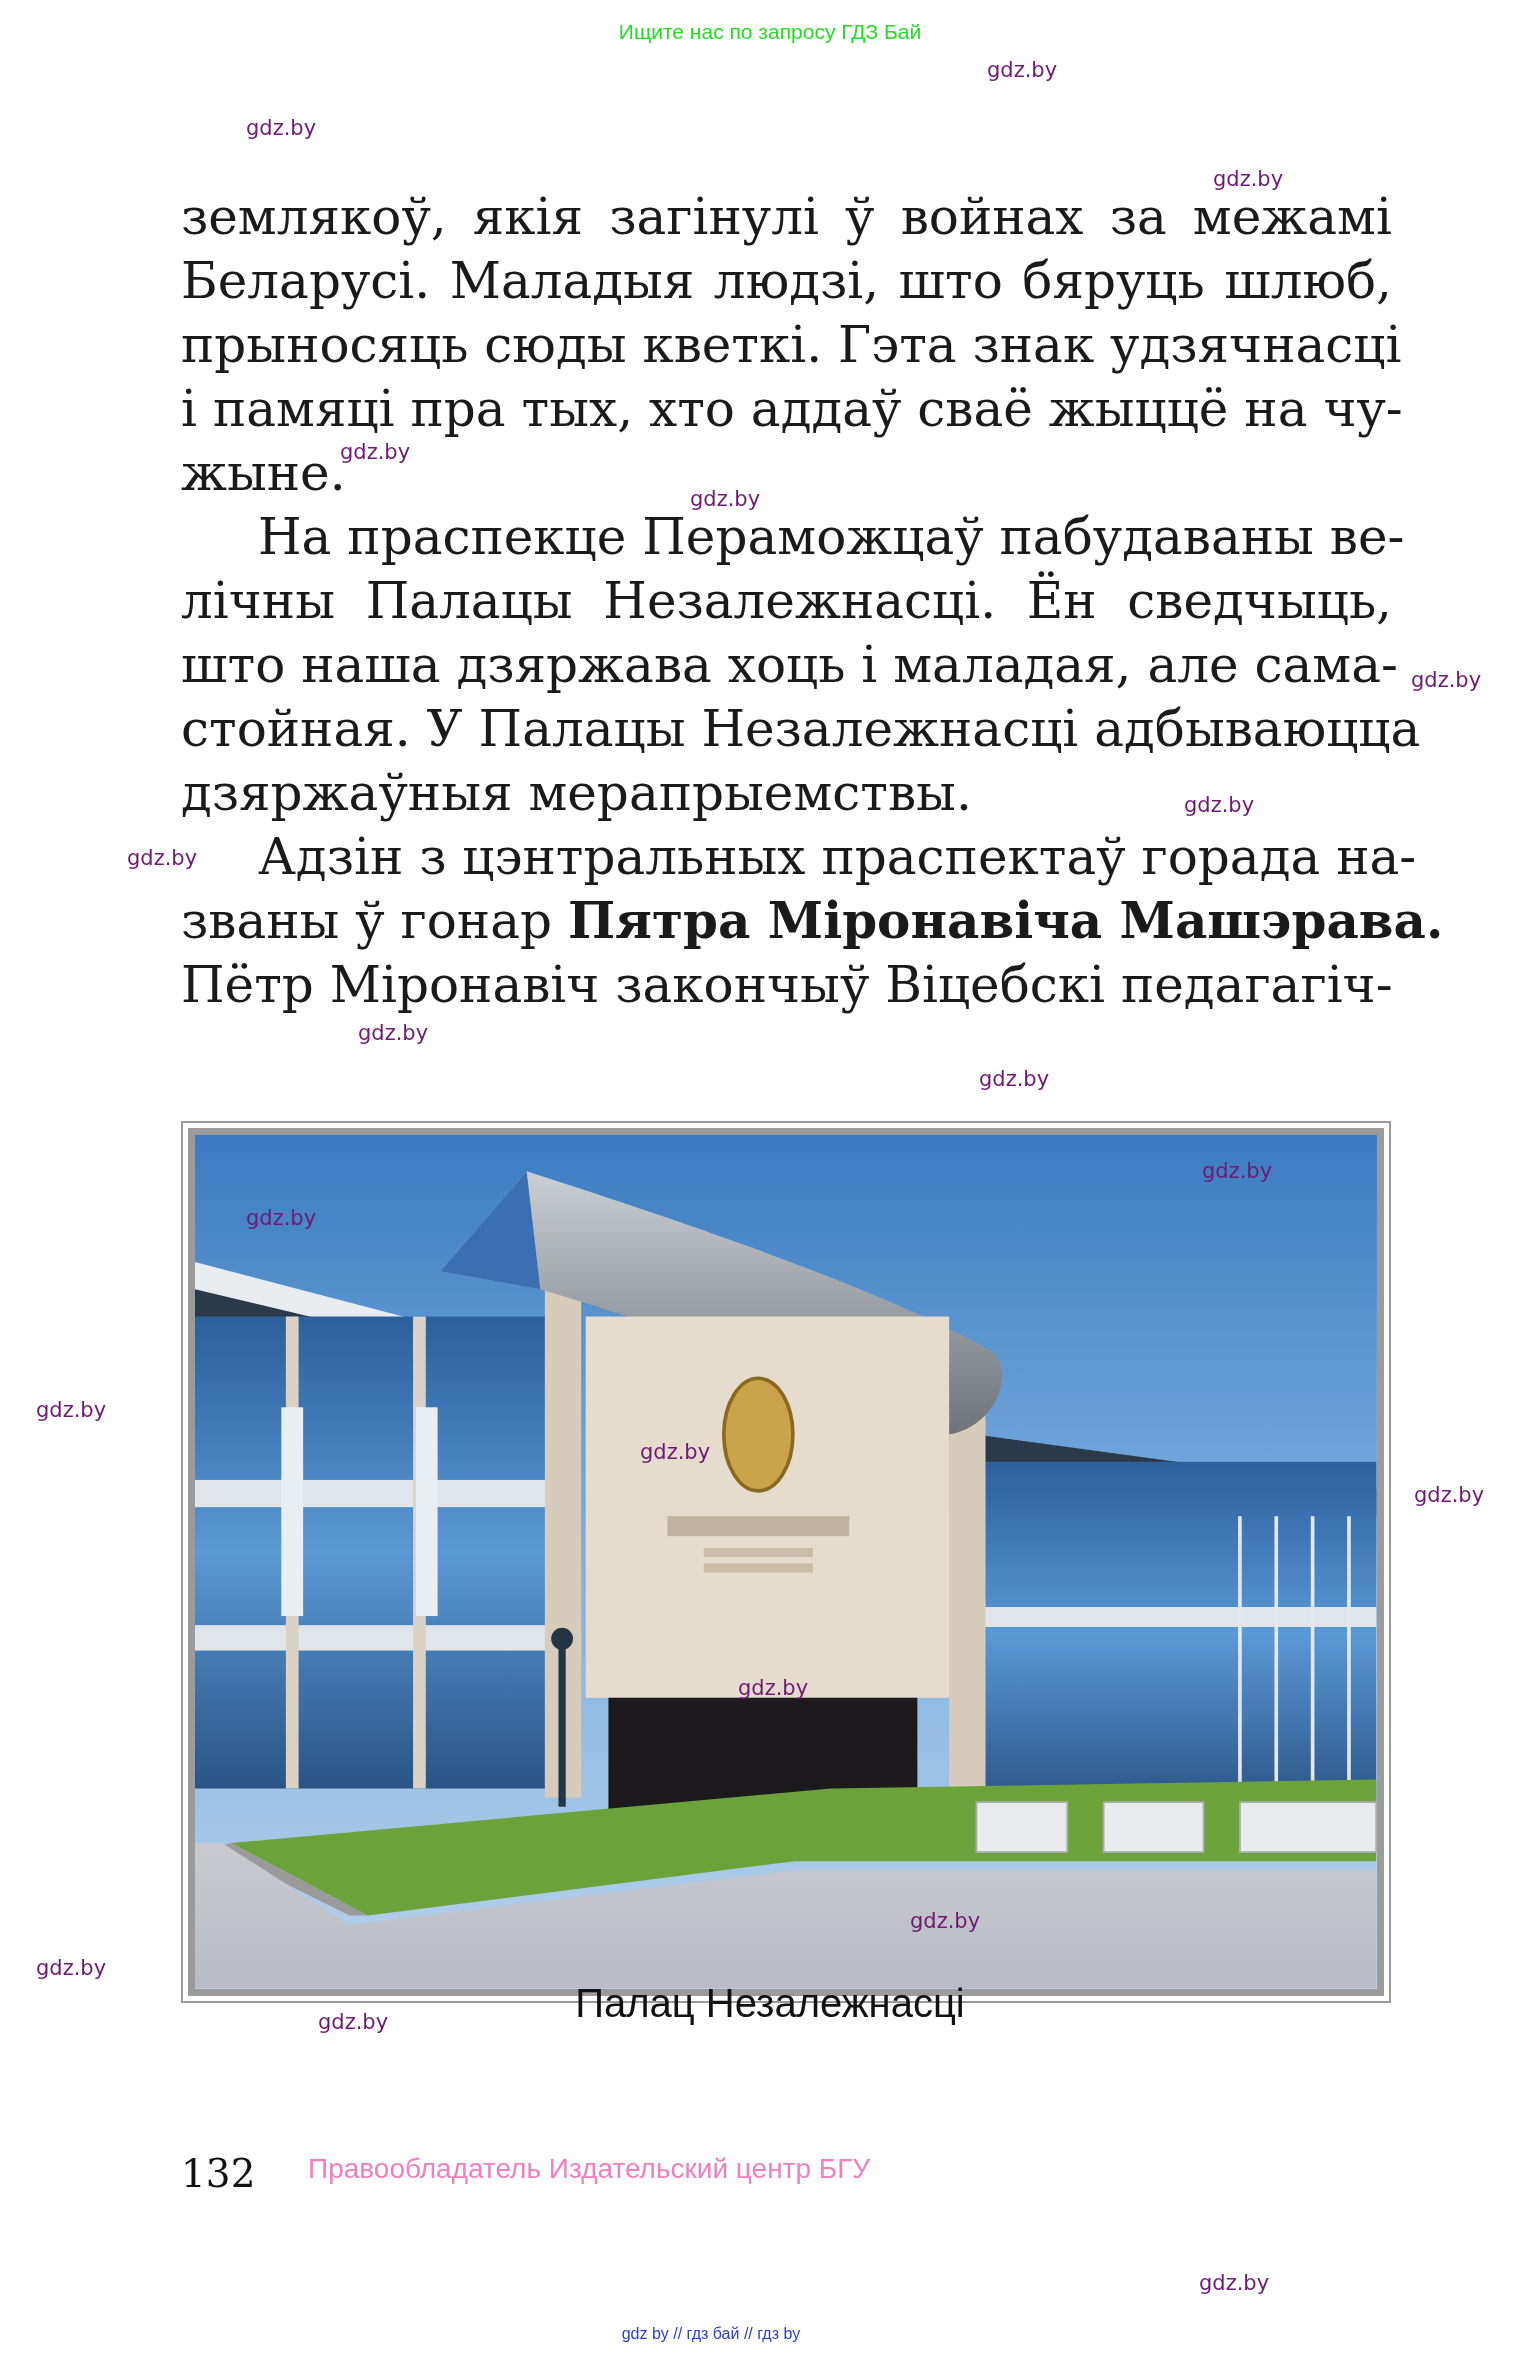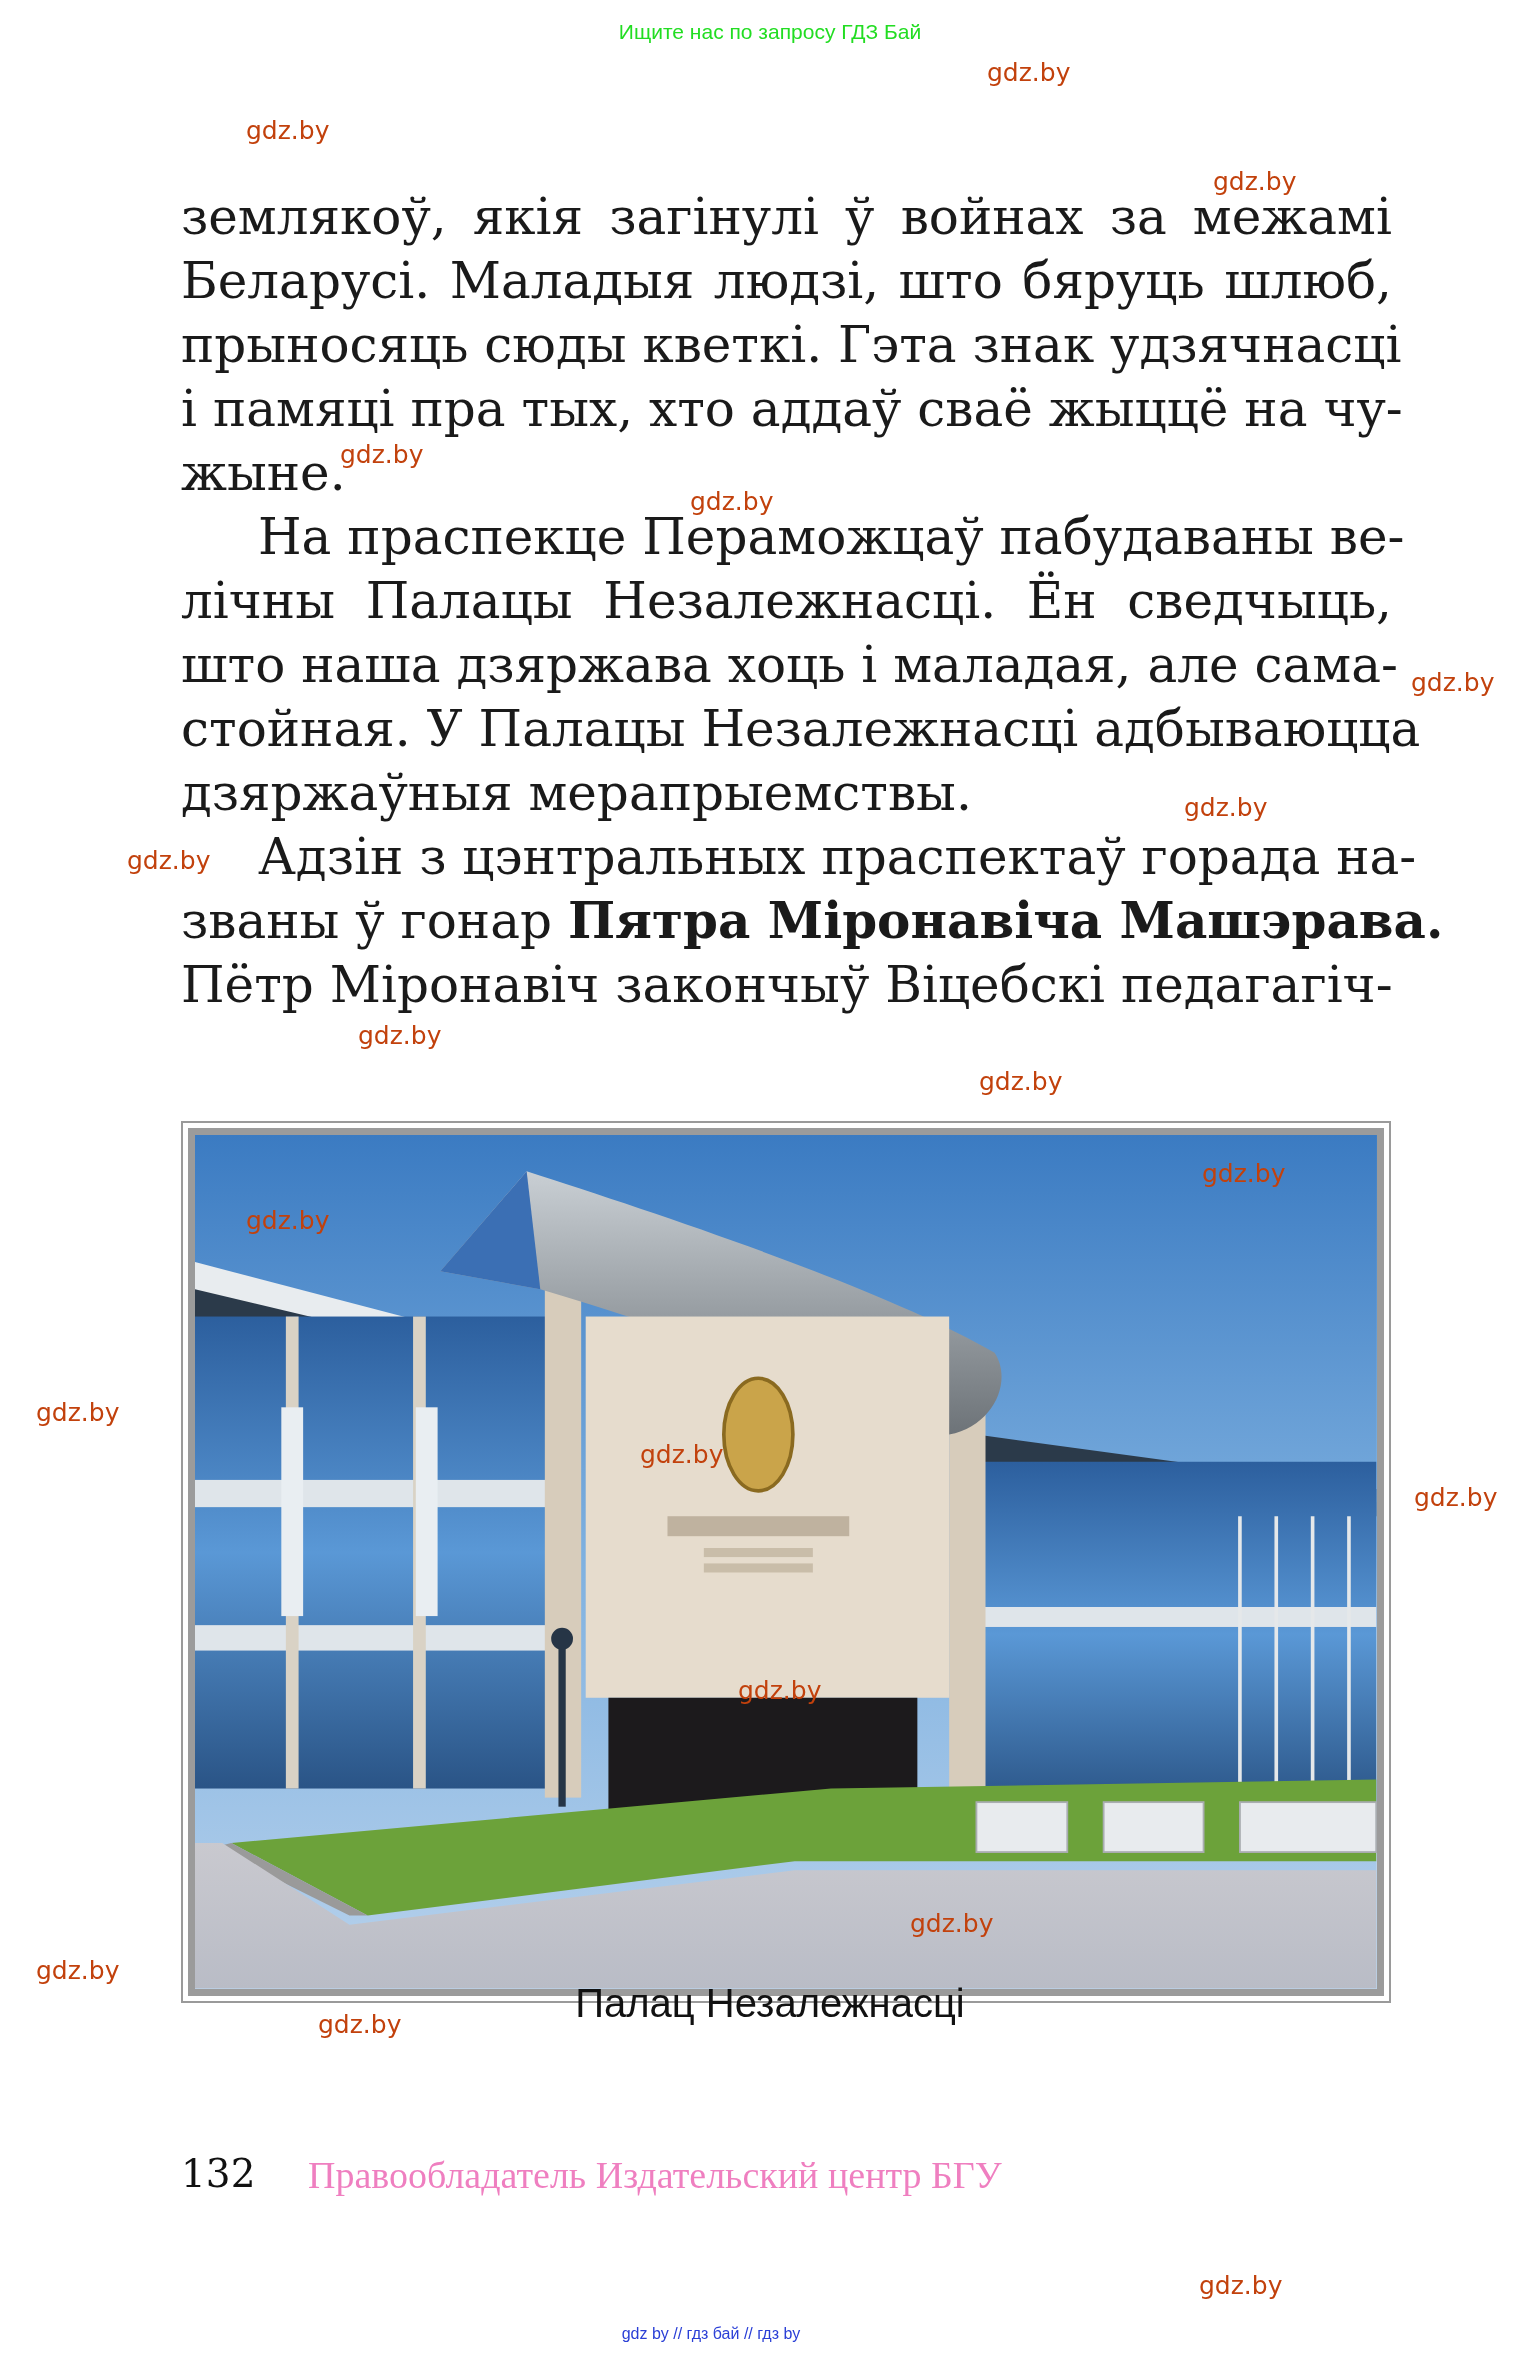--- a/index.html
+++ b/index.html
@@ -3,21 +3,21 @@
 <meta charset="utf-8">
 <style>
   html, body { margin: 0; padding: 0; background: #ffffff; }
   body { width: 1540px; height: 2377px; position: relative; overflow: hidden; }
   .abs { position: absolute; }
   .header-banner {
     left: 0; width: 1540px; top: 20px; text-align: center;
     font-family: "Liberation Sans", sans-serif; font-size: 21px; color: #22dd22;
   }
   .wm {
-    font-family: "DejaVu Sans", sans-serif; font-size: 25px; color: #c2410c;
+    font-family: "DejaVu Sans", sans-serif; font-size: 21px; color: #701a75;
     white-space: nowrap;
   }
   .body-text {
     left: 181px; width: 1211px; top: 185px;
     font-family: "DejaVu Serif", serif; font-size: 50px; line-height: 64px;
     color: #1a1a1a;
   }
   .line { display: block; height: 64px; white-space: nowrap; text-align: justify; text-align-last: justify; }
   .line.last { text-align-last: left; }
   .line.indent { padding-left: 77px; }
@@ -34,21 +34,21 @@
   .caption {
     left: 0; width: 1540px; top: 1981px; text-align: center;
     font-family: "Liberation Sans", sans-serif; font-size: 40px; color: #111111;
   }
   .page-num {
     left: 181px; top: 2151px;
     font-family: "DejaVu Serif", serif; font-size: 39px; color: #111111;
   }
   .copyright {
     left: 308px; top: 2153px;
-    font-family: Liberation Serif, serif; font-size: 38px; color: #ef7fc0; text-align: center;
+    font-family: Liberation Sans, sans-serif; font-size: 28px; color: #ef7fc0; text-align: center;
   }
   .footer-links {
     left: 0; width: 1422px; top: 2325px; text-align: center;
     font-family: "Liberation Sans", sans-serif; font-size: 16px; color: #2a3fd6;
   }
 </style>
 </head>
 <body>
 
 <div class="abs header-banner">Ищите нас по запросу ГДЗ Бай</div>

